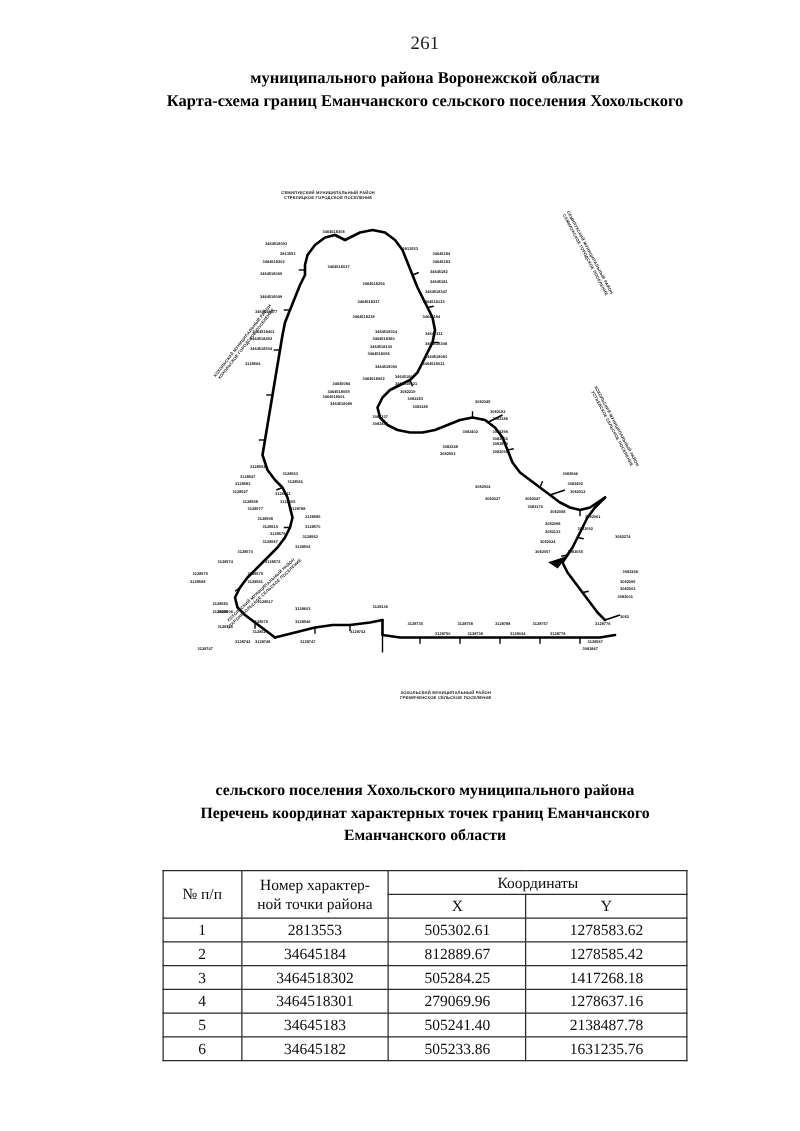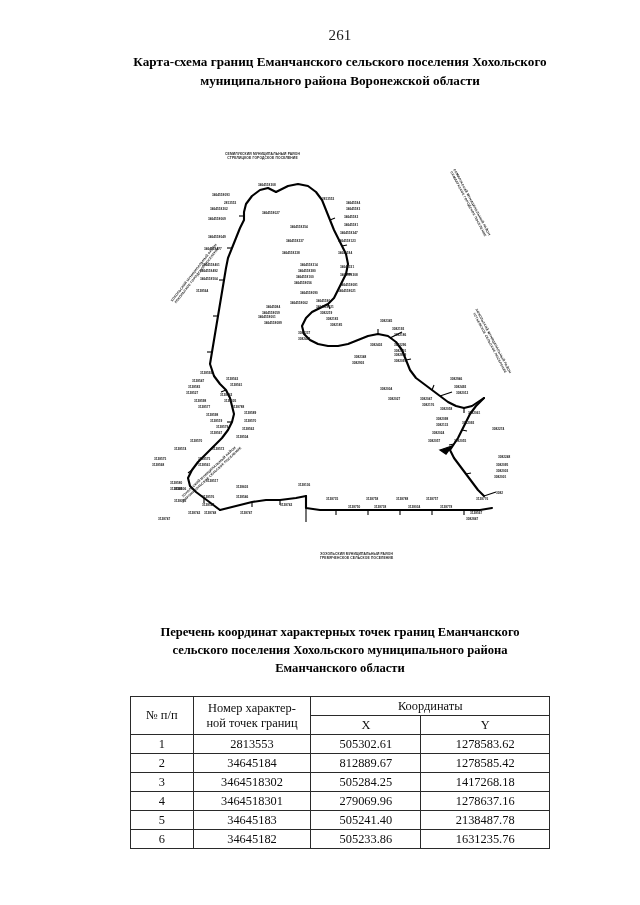--- a/index.html
+++ b/index.html
@@ -90,22 +90,22 @@
   .hdr-tall{line-height:15px;}
 </style>
 </head>
 <body>
 
 <div class="page">
 
   <div class="page-number">261</div>
 
   <div class="doc-title">
+    <div>муниципального района Воронежской области</div>
     <div>Карта-схема границ Еманчанского сельского поселения Хохольского</div>
-    <div>муниципального района Воронежской области</div>
   </div>
 
   <div class="map-figure">
 
     <svg class="map-svg" viewBox="0 0 420 450">
       <g fill="none" stroke="#000" stroke-width="2.1" stroke-linejoin="round" stroke-linecap="round">
         <path d="M136,52 L128,48 L120,50 L112,56 L106,64 L104,72 L104,80
                  L100,88 L96,98 L92,108 L88,118 L86,128 L84,140 L82,152
                  L80,164 L78,176 L76,188 L74,200 L72,212 L70,224
                  L74,236 L80,244 L86,250 L90,258 L92,266 L94,274
@@ -324,32 +324,32 @@
         <div class="pt" style="left: 286px; top: 358px;">3128757</div>
         <div class="pt" style="left: 300px; top: 366px;">3128778</div>
         <div class="pt" style="left: 336px; top: 358px;">3128776</div>
         <div class="pt" style="left: 356px; top: 352px;">3082</div>
         <div class="pt" style="left: 330px; top: 372px;">3128567</div>
         <div class="pt" style="left: 326px; top: 378px;">3082847</div>
       </div>
   </div>
 
   <div class="table-caption">
+    <div>сельского поселения Хохольского муниципального района</div>
     <div>Перечень координат характерных точек границ Еманчанского</div>
-    <div>сельского поселения Хохольского муниципального района</div>
     <div>Еманчанского области</div>
   </div>
 
   <table class="coords">
     <thead>
       <tr>
         <th class="c-num hdr-tall" rowspan="2">№ п/п</th>
         <th class="c-point hdr-tall" rowspan="2">
           <div>Номер характер-</div>
-          <div>ной точек границ</div>
+          <div>ной точки района</div>
         </th>
         <th colspan="2">Координаты</th>
       </tr>
       <tr>
         <th class="c-x">X</th>
         <th class="c-y">Y</th>
       </tr>
     </thead>
     <tbody id="coords-body">
         <tr>

